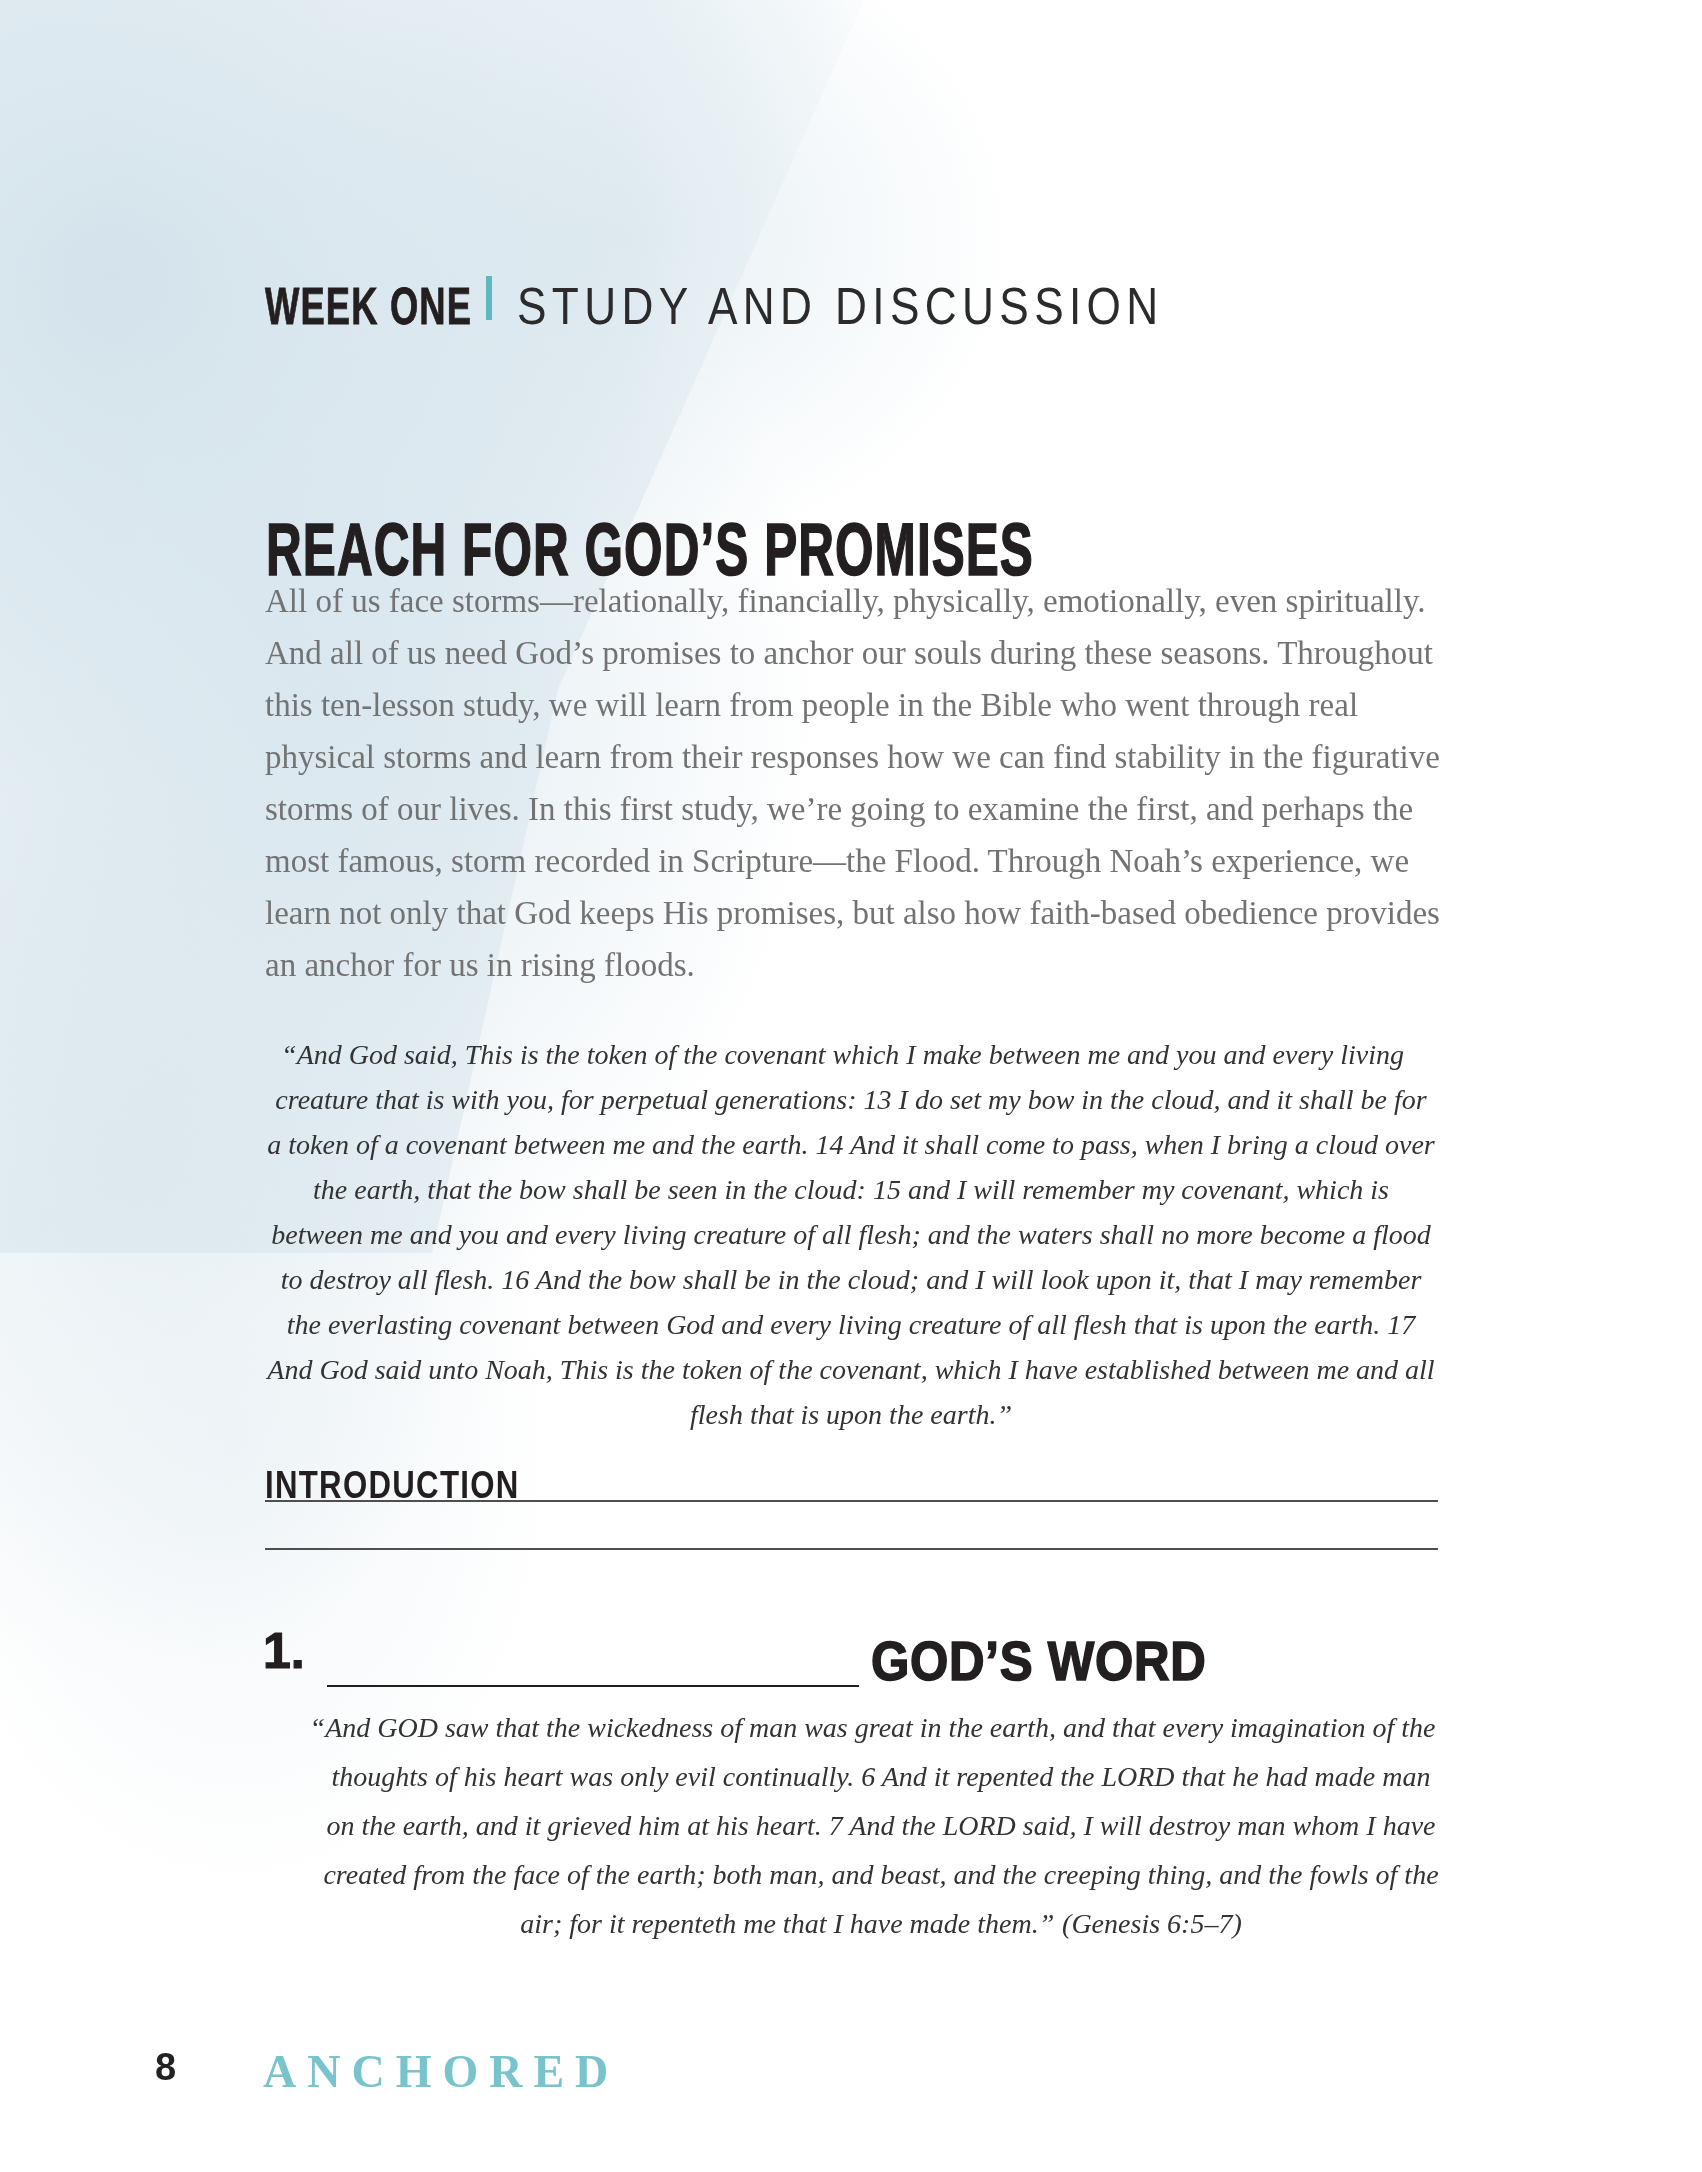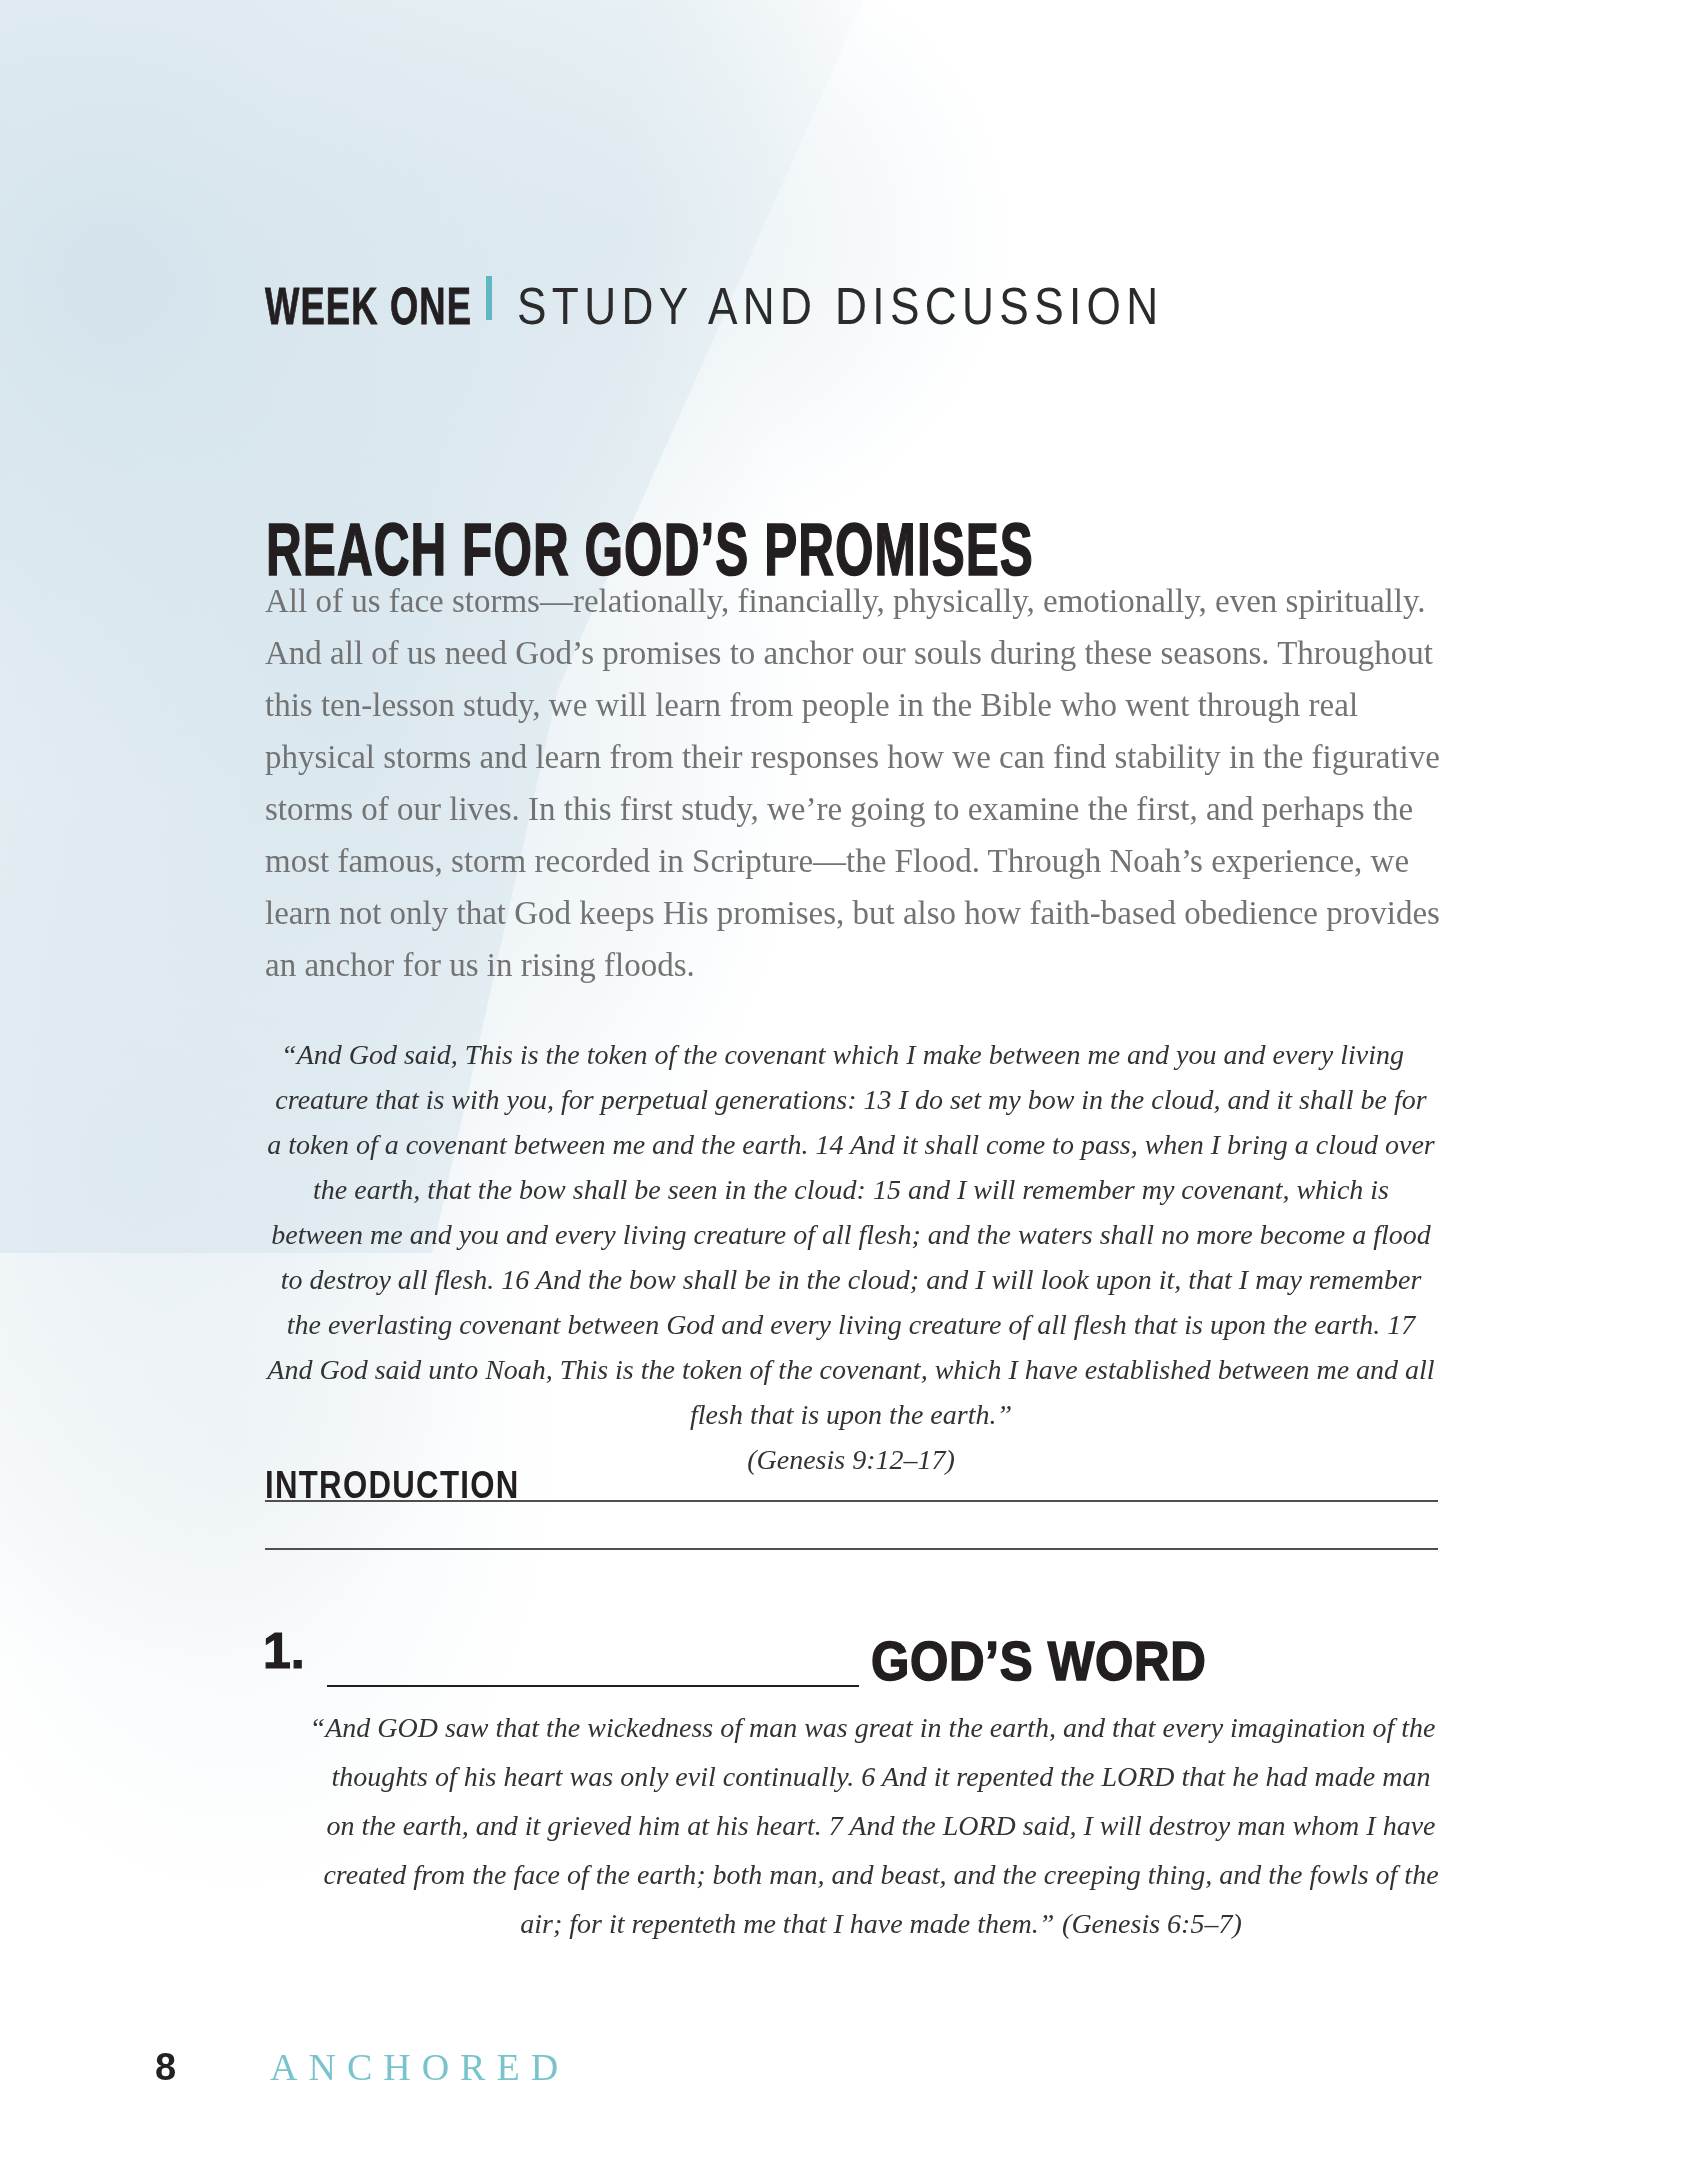--- a/index.html
+++ b/index.html
@@ -55,22 +55,22 @@
   .q-blank{position:absolute;left:327px;top:1685px;width:532px;height:0;
          border-bottom:2.3px solid #1f1f1f;}
   .q-head{position:absolute;left:871px;top:1628px;font-size:56px;font-weight:700;
          letter-spacing:0.8px;transform:scaleX(0.88);-webkit-text-stroke:1.6px #231f20;}
   .sc2{left:304px;top:1703px;width:1137px;font-size:28px;line-height:49px;}
   .ref-inline{margin-left:0.28em;margin-top:25px;}
 
   
   .page-num{position:absolute;left:155px;top:2046px;font-family:"Liberation Sans",sans-serif;
          font-size:38px;font-weight:700;color:#222;}
-  .book-title{position:absolute;left:270px;top:2045px;font-family:"Liberation Serif",serif;
-         font-size:38px;letter-spacing:11px;color:#79c3cc;}
+  .book-title{position:absolute;left:263px;top:2045px;font-family:"Liberation Serif",serif;
+         font-size:46px;letter-spacing:11px;color:#79c3cc;font-weight:bold;}
 </style>
 </head>
 <body>
 
 <div>
 
   <div class="wash"></div>
   <div class="wash-band"></div>
 
   <header>
@@ -80,21 +80,20 @@
   </header>
 
   <main>
 
     <h1 class="cond page-title">REACH FOR GOD’S PROMISES</h1>
 
     <p class="intro-par">All of us face storms—relationally, financially, physically, emotionally, even spiritually. And all of us need God’s promises to anchor our souls during these seasons. Throughout this ten-lesson study, we will learn from people in the Bible who went through real physical storms and learn from their responses how we can find stability in the figurative storms of our lives. In this first study, we’re going to examine the first, and perhaps the most famous, storm recorded in Scripture—the Flood. Through Noah’s experience, we learn not only that God keeps His promises, but also how faith-based obedience provides an anchor for us in rising floods.</p>
 
     <blockquote class="scripture sc1">
       <span class="hang">“And God said, This is the token of the covenant which I make between me and you and every living creature that is with you, for perpetual generations: 13 I do set my bow in the cloud, and it shall be for a token of a covenant between me and the earth. 14 And it shall come to pass, when I bring a cloud over the earth, that the bow shall be seen in the cloud: 15 and I will remember my covenant, which is between me and you and every living creature of all flesh; and the waters shall no more become a flood to destroy all flesh. 16 And the bow shall be in the cloud; and I will look upon it, that I may remember the everlasting covenant between God and every living creature of all flesh that is upon the earth. 17 And God said unto Noah, This is the token of the covenant, which I have established between me and all flesh that is upon the earth.”</span>
-      <span class="ref-block">(Genesis 9:12–17)</span>
     </blockquote>
 
     <h2 class="cond intro-head">INTRODUCTION</h2>
 
     <div class="write-line wl1"></div>
     <div class="write-line wl2"></div>
 
     <section>
       <span class="q-num">1.</span>
       <span class="q-blank"></span>

